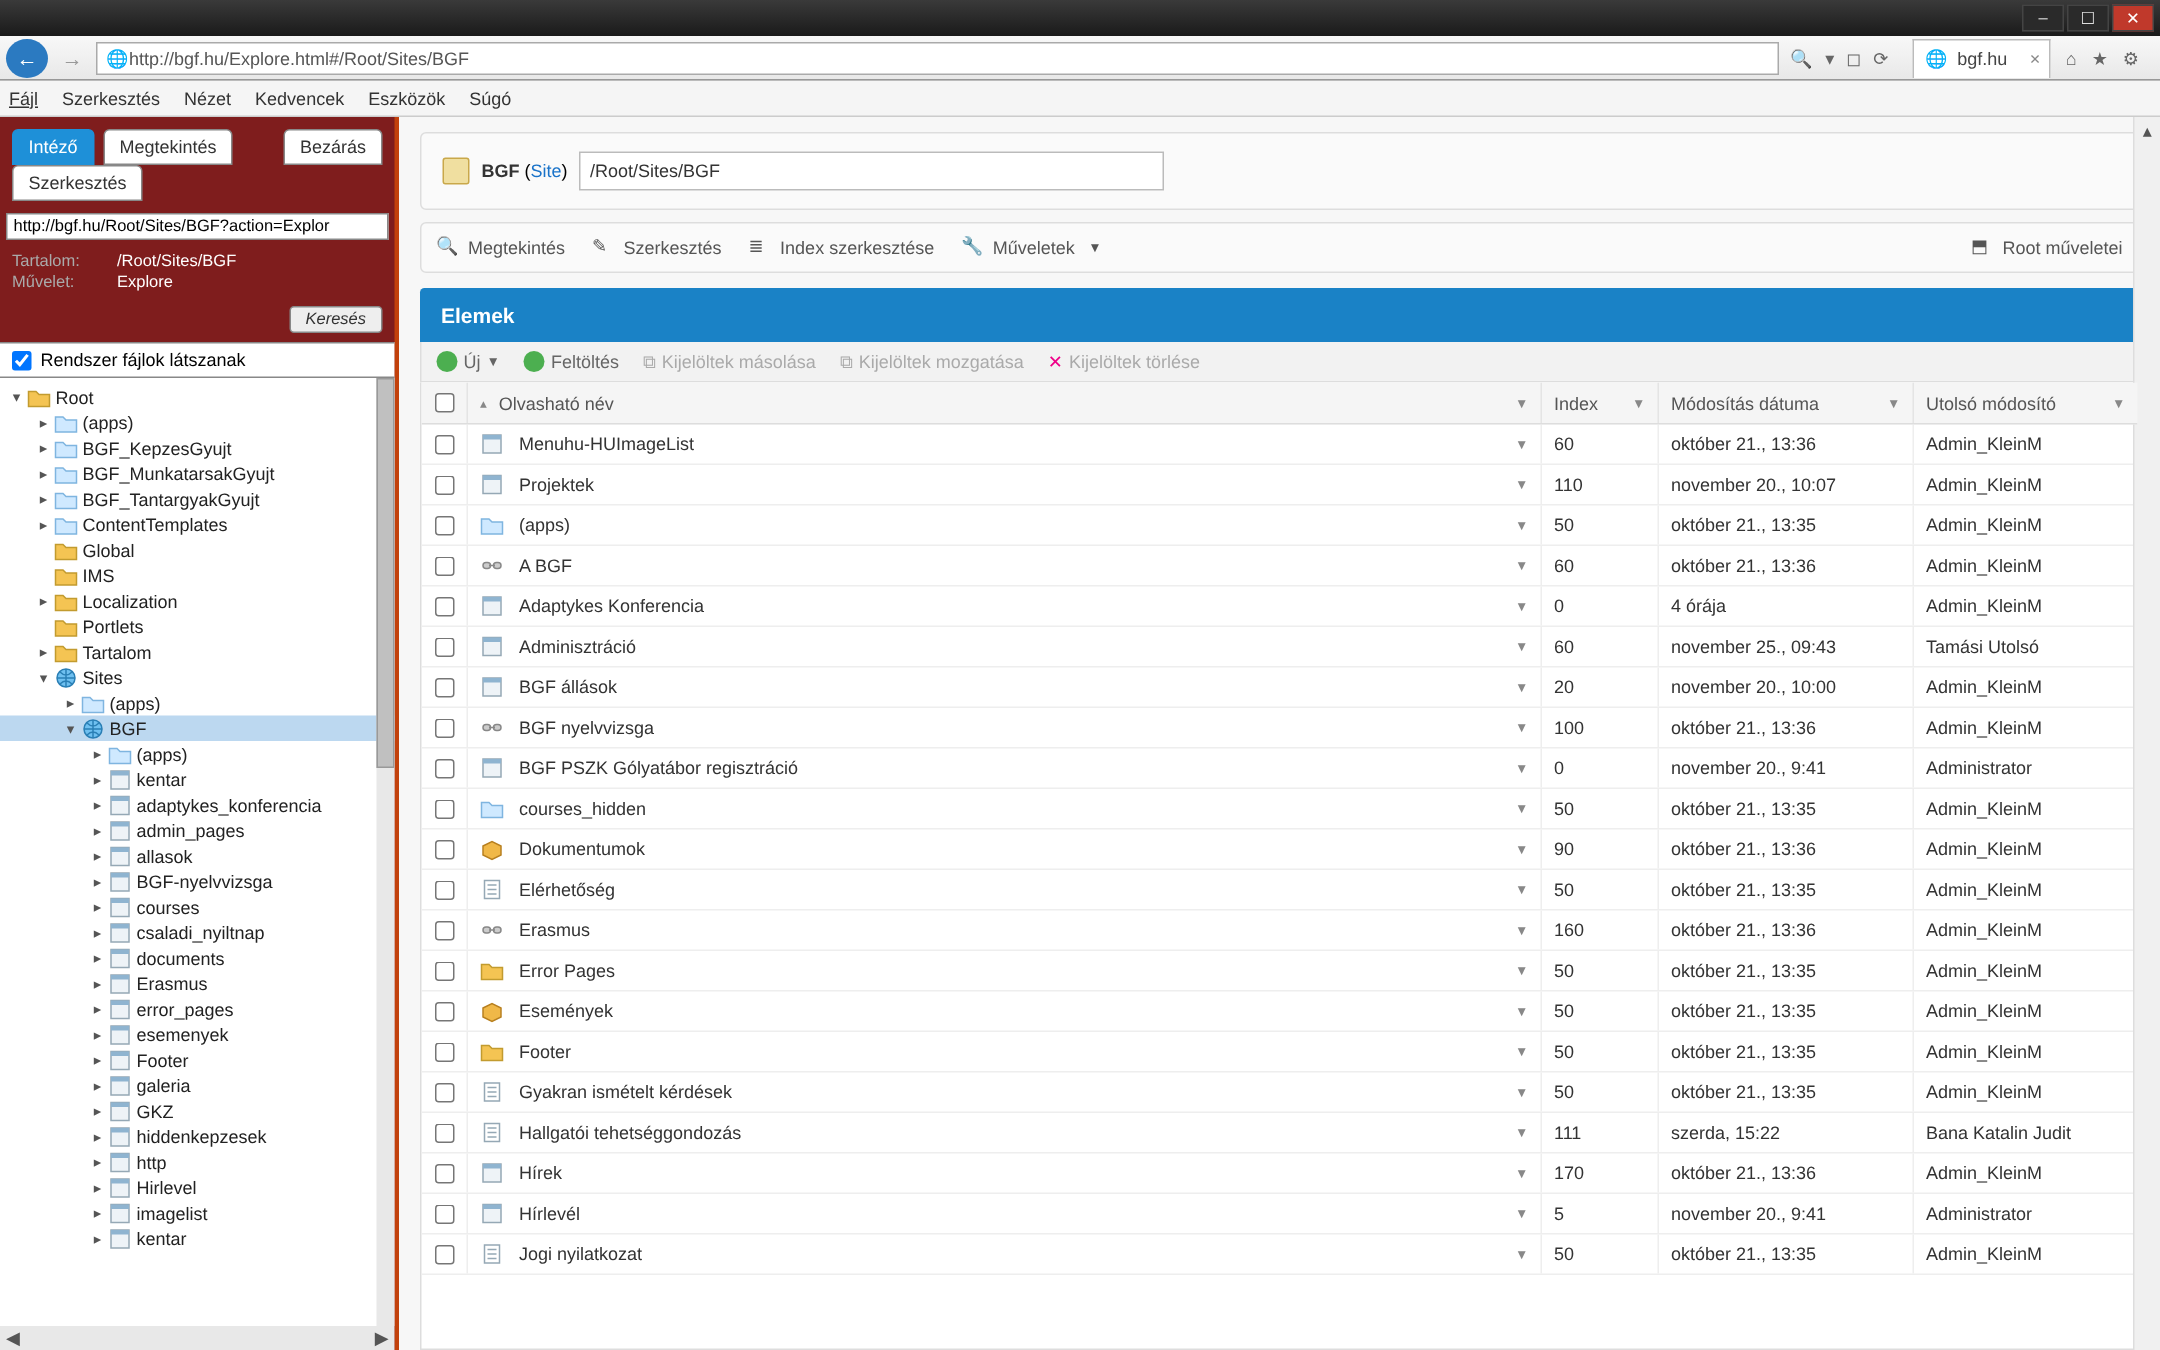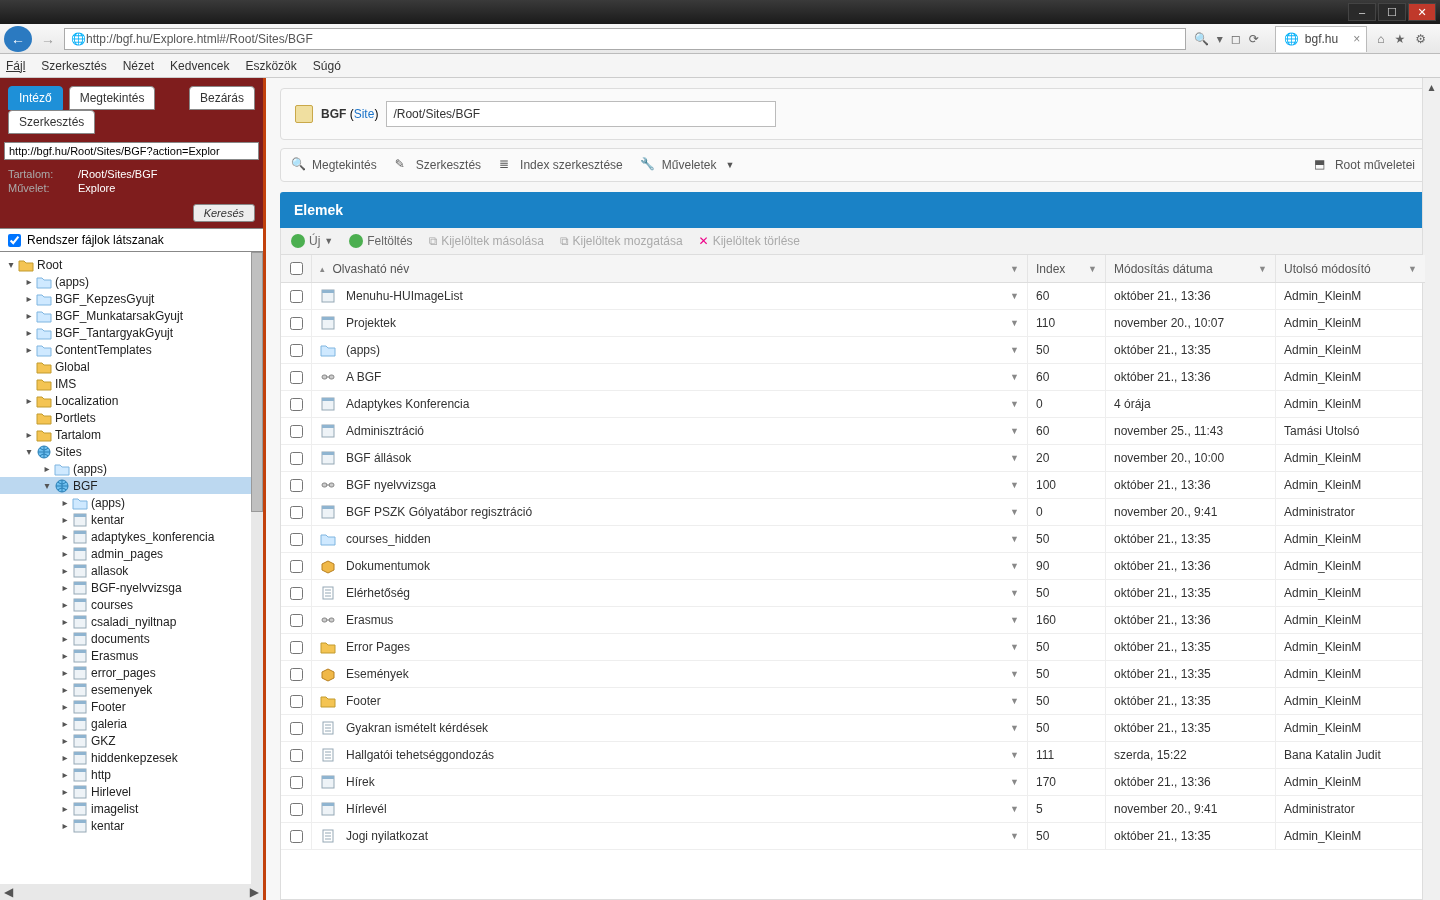--- a/index.html
+++ b/index.html
@@ -719,21 +719,21 @@
                   <rect x="2" y="2" width="12" height="12" class="pg"></rect>
                   <rect x="2" y="2" width="12" height="3" fill="#8fb4d0"></rect>
                 </svg></span>
               <span>Adminisztráció</span>
               <span class="dd">▼</span>
             </div>
             <div class="gcol idx">
               <span>60</span>
             </div>
             <div class="gcol date">
-              <span>november 25., 11:43</span>
+              <span>november 25., 09:43</span>
             </div>
             <div class="gcol user">
               <span>Tamási Utolsó</span>
             </div>
           </div>
           <div class="grow">
             <div class="gcol chk">
               <input type="checkbox" style="">
             </div>
             <div class="gcol name">

